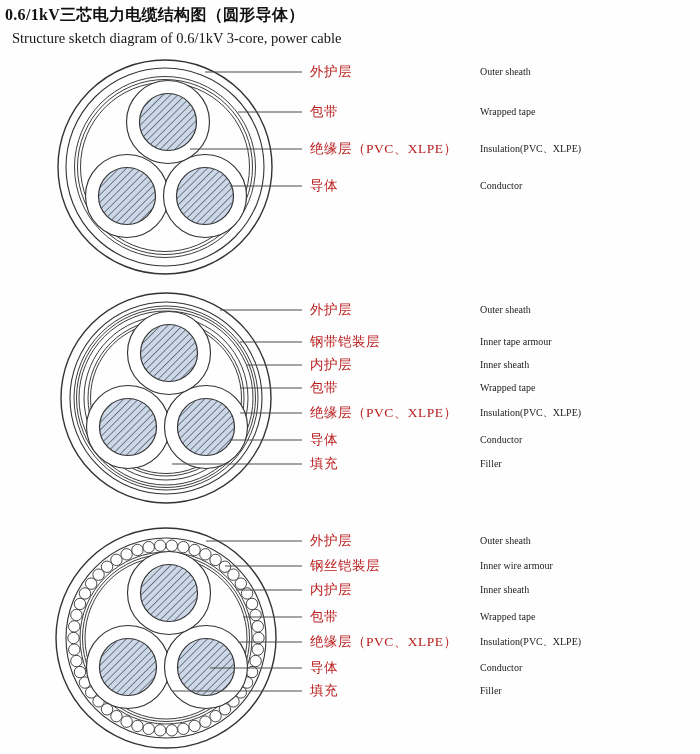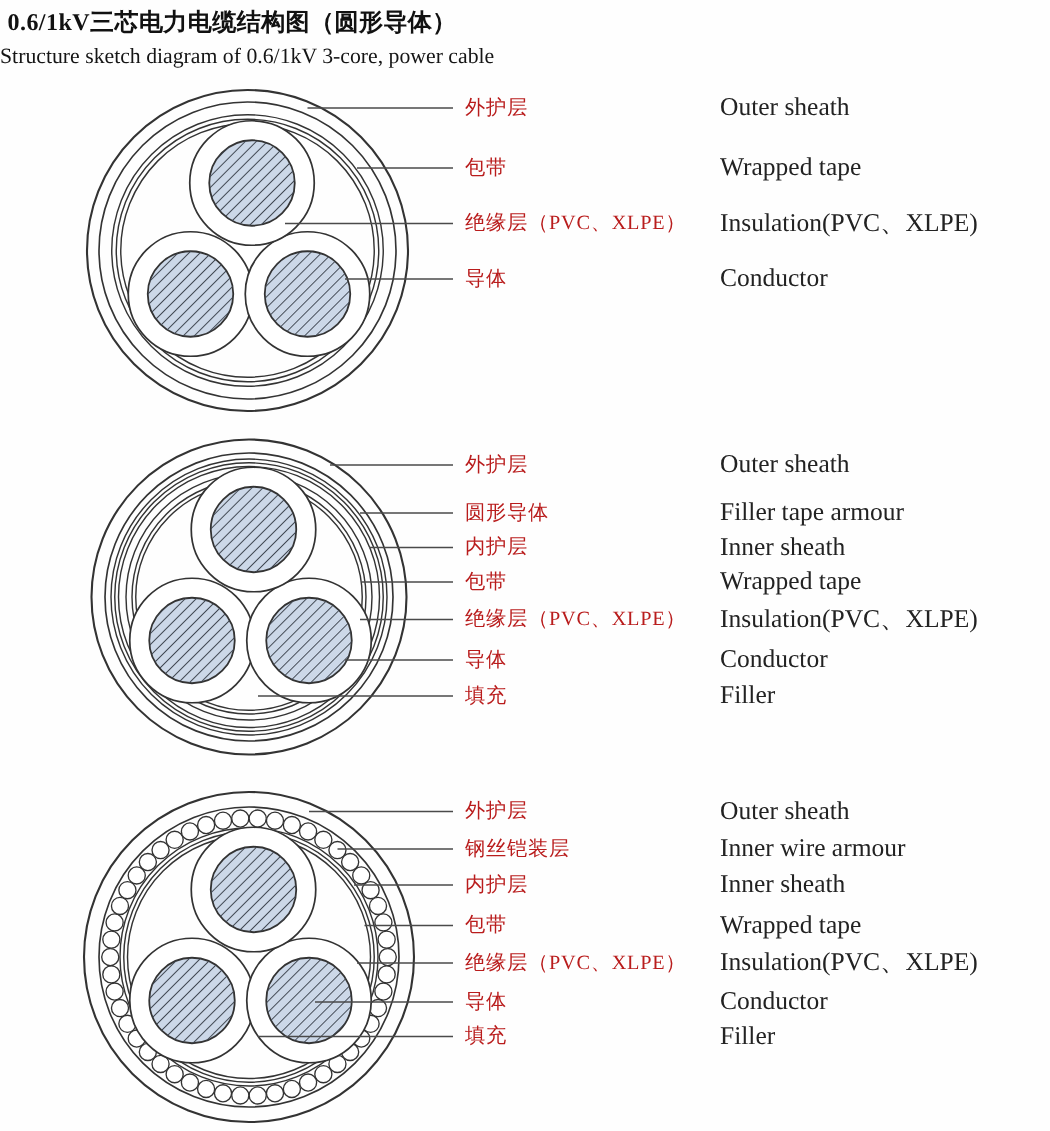--- a/index.html
+++ b/index.html
@@ -5,26 +5,26 @@
   html,body{margin:0;padding:0;background:#fff;}
   .page{
     position:relative;width:700px;height:754px;background:#fefefe;overflow:hidden;
     font-family:"Liberation Serif","DejaVu Serif",serif;color:#1a1a1a;
   }
   .title-zh{
     position:absolute;left:5px;top:5px;font-size:16px;font-weight:bold;
     letter-spacing:.3px;color:#111;white-space:nowrap;
   }
   .title-en{
-    position:absolute;left:0;top:30px;font-size:14.5px;color:#151515;white-space:nowrap;
+    position:absolute;left:12px;top:30px;font-size:14.5px;color:#151515;white-space:nowrap;
   }
   svg.canvas{position:absolute;left:0;top:0;}
   .lbl{position:absolute;white-space:nowrap;transform:translateY(-54%);line-height:1;}
   .lbl.zh{left:310px;font-size:13.5px;color:#b91c1c;letter-spacing:.5px;}
-  .lbl.en{left:480px;font-size:17px;color:#222;text-align:right;}
+  .lbl.en{left:480px;font-size:10px;color:#222;text-align:right;}
 </style>
 </head>
 <body>
 
 <div class="page">
   <div class="title-zh">0.6/1kV三芯电力电缆结构图（圆形导体）</div>
   <div class="title-en">Structure sketch diagram of 0.6/1kV 3-core, power cable</div>
 
   <svg class="canvas" width="700" height="754" viewBox="0 0 700 754">
     <defs>
@@ -167,22 +167,22 @@
       <div class="lbl zh" style="top: 72px;">外护层</div>
       <div class="lbl en" style="top: 72px;">Outer sheath</div>
       <div class="lbl zh" style="top: 112px;">包带</div>
       <div class="lbl en" style="top: 112px;">Wrapped tape</div>
       <div class="lbl zh" style="top: 149px;">绝缘层（PVC、XLPE）</div>
       <div class="lbl en" style="top: 149px;">Insulation(PVC、XLPE)</div>
       <div class="lbl zh" style="top: 186px;">导体</div>
       <div class="lbl en" style="top: 186px;">Conductor</div>
       <div class="lbl zh" style="top: 310px;">外护层</div>
       <div class="lbl en" style="top: 310px;">Outer sheath</div>
-      <div class="lbl zh" style="top: 342px;">圆形导体</div>
-      <div class="lbl en" style="top: 342px;">Filler tape armour</div>
+      <div class="lbl zh" style="top: 342px;">钢带铠装层</div>
+      <div class="lbl en" style="top: 342px;">Inner tape armour</div>
       <div class="lbl zh" style="top: 365px;">内护层</div>
       <div class="lbl en" style="top: 365px;">Inner sheath</div>
       <div class="lbl zh" style="top: 388px;">包带</div>
       <div class="lbl en" style="top: 388px;">Wrapped tape</div>
       <div class="lbl zh" style="top: 413px;">绝缘层（PVC、XLPE）</div>
       <div class="lbl en" style="top: 413px;">Insulation(PVC、XLPE)</div>
       <div class="lbl zh" style="top: 440px;">导体</div>
       <div class="lbl en" style="top: 440px;">Conductor</div>
       <div class="lbl zh" style="top: 464px;">填充</div>
       <div class="lbl en" style="top: 464px;">Filler</div>

